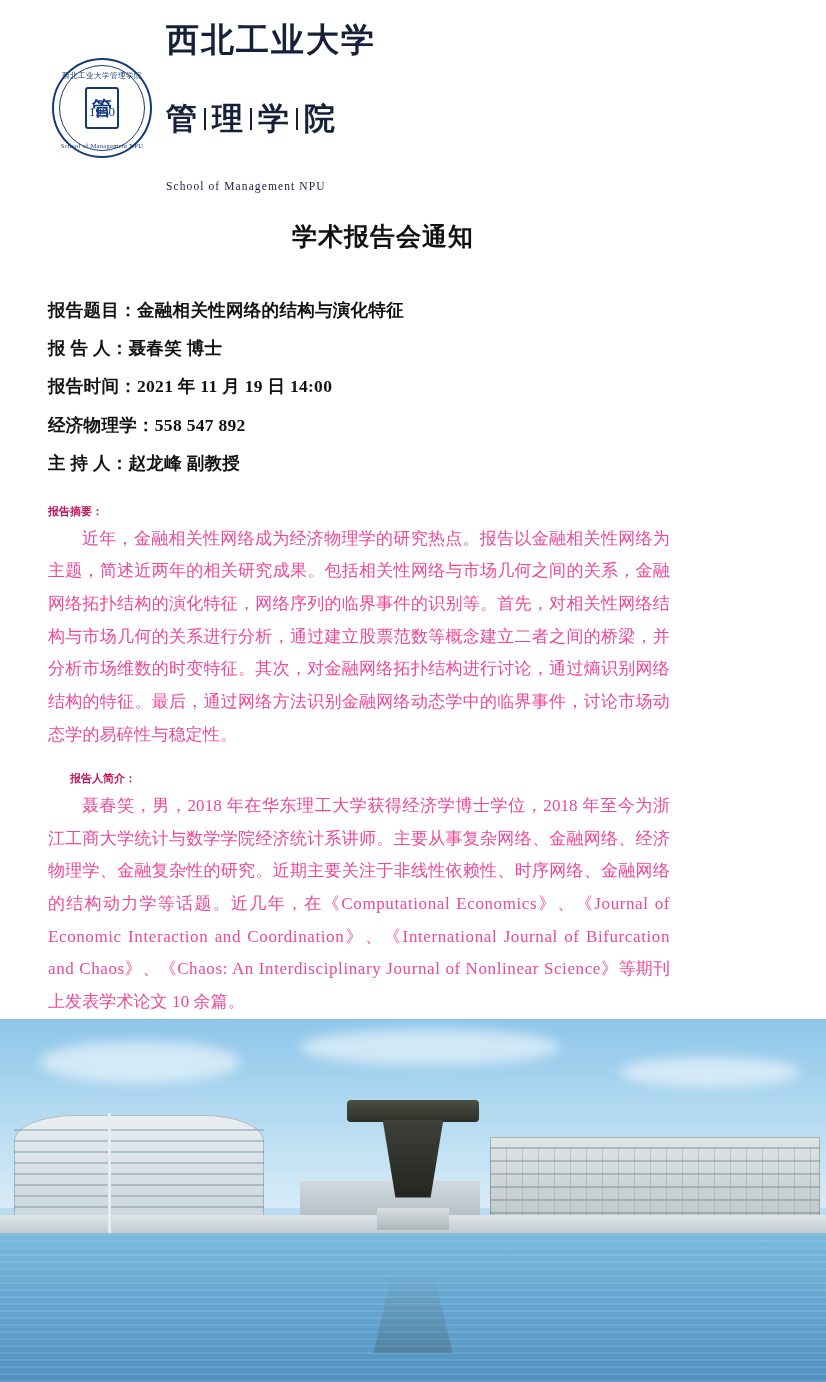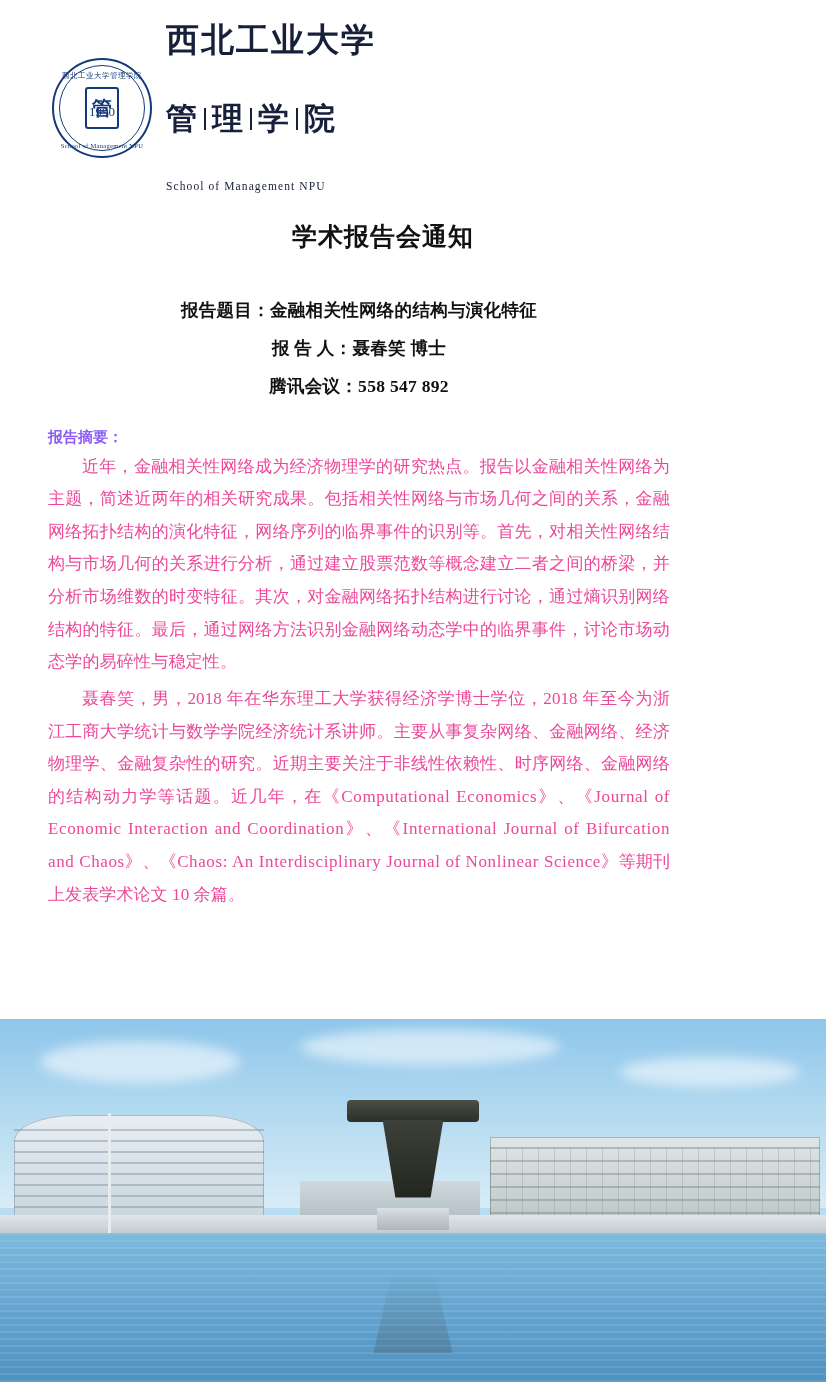--- a/index.html
+++ b/index.html
@@ -144,21 +144,20 @@
     letter-spacing: 1px;
     margin: 22px 0 0 0;
     color: #111;
     padding-left: 48px;
   }
 
   
   .meta {
     margin: 38px 0 0 0;
     padding: 0 48px;
-    text-align: center;
   }
   .meta-row {
     font-size: 17.5px;
     font-weight: bold;
     color: #111;
     line-height: 2.18;
     letter-spacing: 0.3px;
     white-space: nowrap;
   }
   .meta-label {
@@ -166,24 +165,24 @@
   }
   .meta-value {
     display: inline-block;
   }
 
   
   .section {
     padding: 0 48px;
   }
   .section-head {
-    font-size: 15px;
+    font-size: 11px;
     font-weight: bold;
     margin-top: 22px;
-    color: #8b5cf6;
+    color: #be185d;
   }
   .section-head.indent {
     text-indent: 2em;
     margin-top: 20px;
   }
   .para {
     font-size: 17px;
     line-height: 1.92;
     text-align: justify;
     text-indent: 2em;
@@ -376,30 +375,37 @@
   <div class="doc-title">学术报告会通知</div>
 
   <div class="meta">
     <div class="meta-row">
       <span class="meta-label">报告题目：</span><span class="meta-value">金融相关性网络的结构与演化特征</span>
     </div>
     <div class="meta-row">
       <span class="meta-label">报 告 人：</span><span class="meta-value">聂春笑 博士</span>
     </div>
     <div class="meta-row">
-      <span class="meta-label">腾讯会议：</span><span class="meta-value">558 547 892</span>
+      <span class="meta-label">报告时间：</span><span class="meta-value">2021 年 11 月 19 日 14:00</span>
+    </div>
+    <div class="meta-row">
+      <span class="meta-label">经济物理学：</span><span class="meta-value">558 547 892</span>
+    </div>
+    <div class="meta-row">
+      <span class="meta-label">主 持 人：</span><span class="meta-value">赵龙峰 副教授</span>
     </div>
   </div>
 
   <div class="section">
     <div class="section-head">报告摘要：</div>
     <div class="para">近年，金融相关性网络成为经济物理学的研究热点。报告以金融相关性网络为主题，简述近两年的相关研究成果。包括相关性网络与市场几何之间的关系，金融网络拓扑结构的演化特征，网络序列的临界事件的识别等。首先，对相关性网络结构与市场几何的关系进行分析，通过建立股票范数等概念建立二者之间的桥梁，并分析市场维数的时变特征。其次，对金融网络拓扑结构进行讨论，通过熵识别网络结构的特征。最后，通过网络方法识别金融网络动态学中的临界事件，讨论市场动态学的易碎性与稳定性。</div>
   </div>
 
   <div class="section">
+    <div class="section-head indent">报告人简介：</div>
     <div class="para latin-mix"><span>聂春笑，男，2018 年在华东理工大学获得经济学博士学位，2018 年至今为浙江工商大学统计与数学学院经济统计系讲师。主要从事复杂网络、金融网络、经济物理学、金融复杂性的研究。近期主要关注于非线性依赖性、时序网络、金融网络的结构动力学等话题。近几年，在</span><span class="jn">《Computational Economics》</span><span>、</span><span class="jn">《Journal of Economic Interaction and Coordination》</span><span>、</span><span class="jn">《International Journal of Bifurcation and Chaos》</span><span>、</span><span class="jn">《Chaos: An Interdisciplinary Journal of Nonlinear Science》</span><span>等期刊上发表学术论文 10 余篇。</span></div>
   </div>
 
   <div class="photo">
     <div class="sky"></div>
     <div class="cloud c1"></div>
     <div class="cloud c2"></div>
     <div class="cloud c3"></div>
     <div class="bldg bldg-left"></div>
     <div class="bldg bldg-mid"></div>

